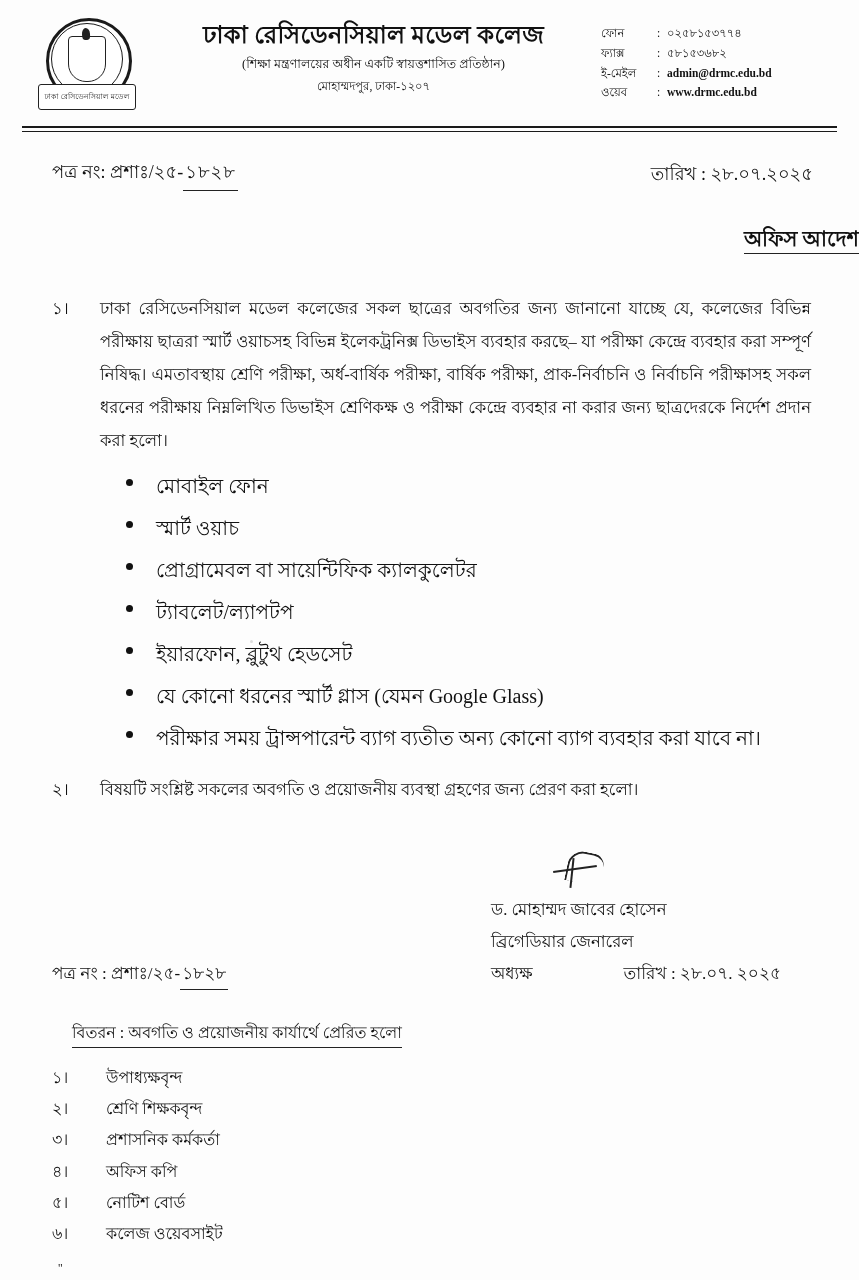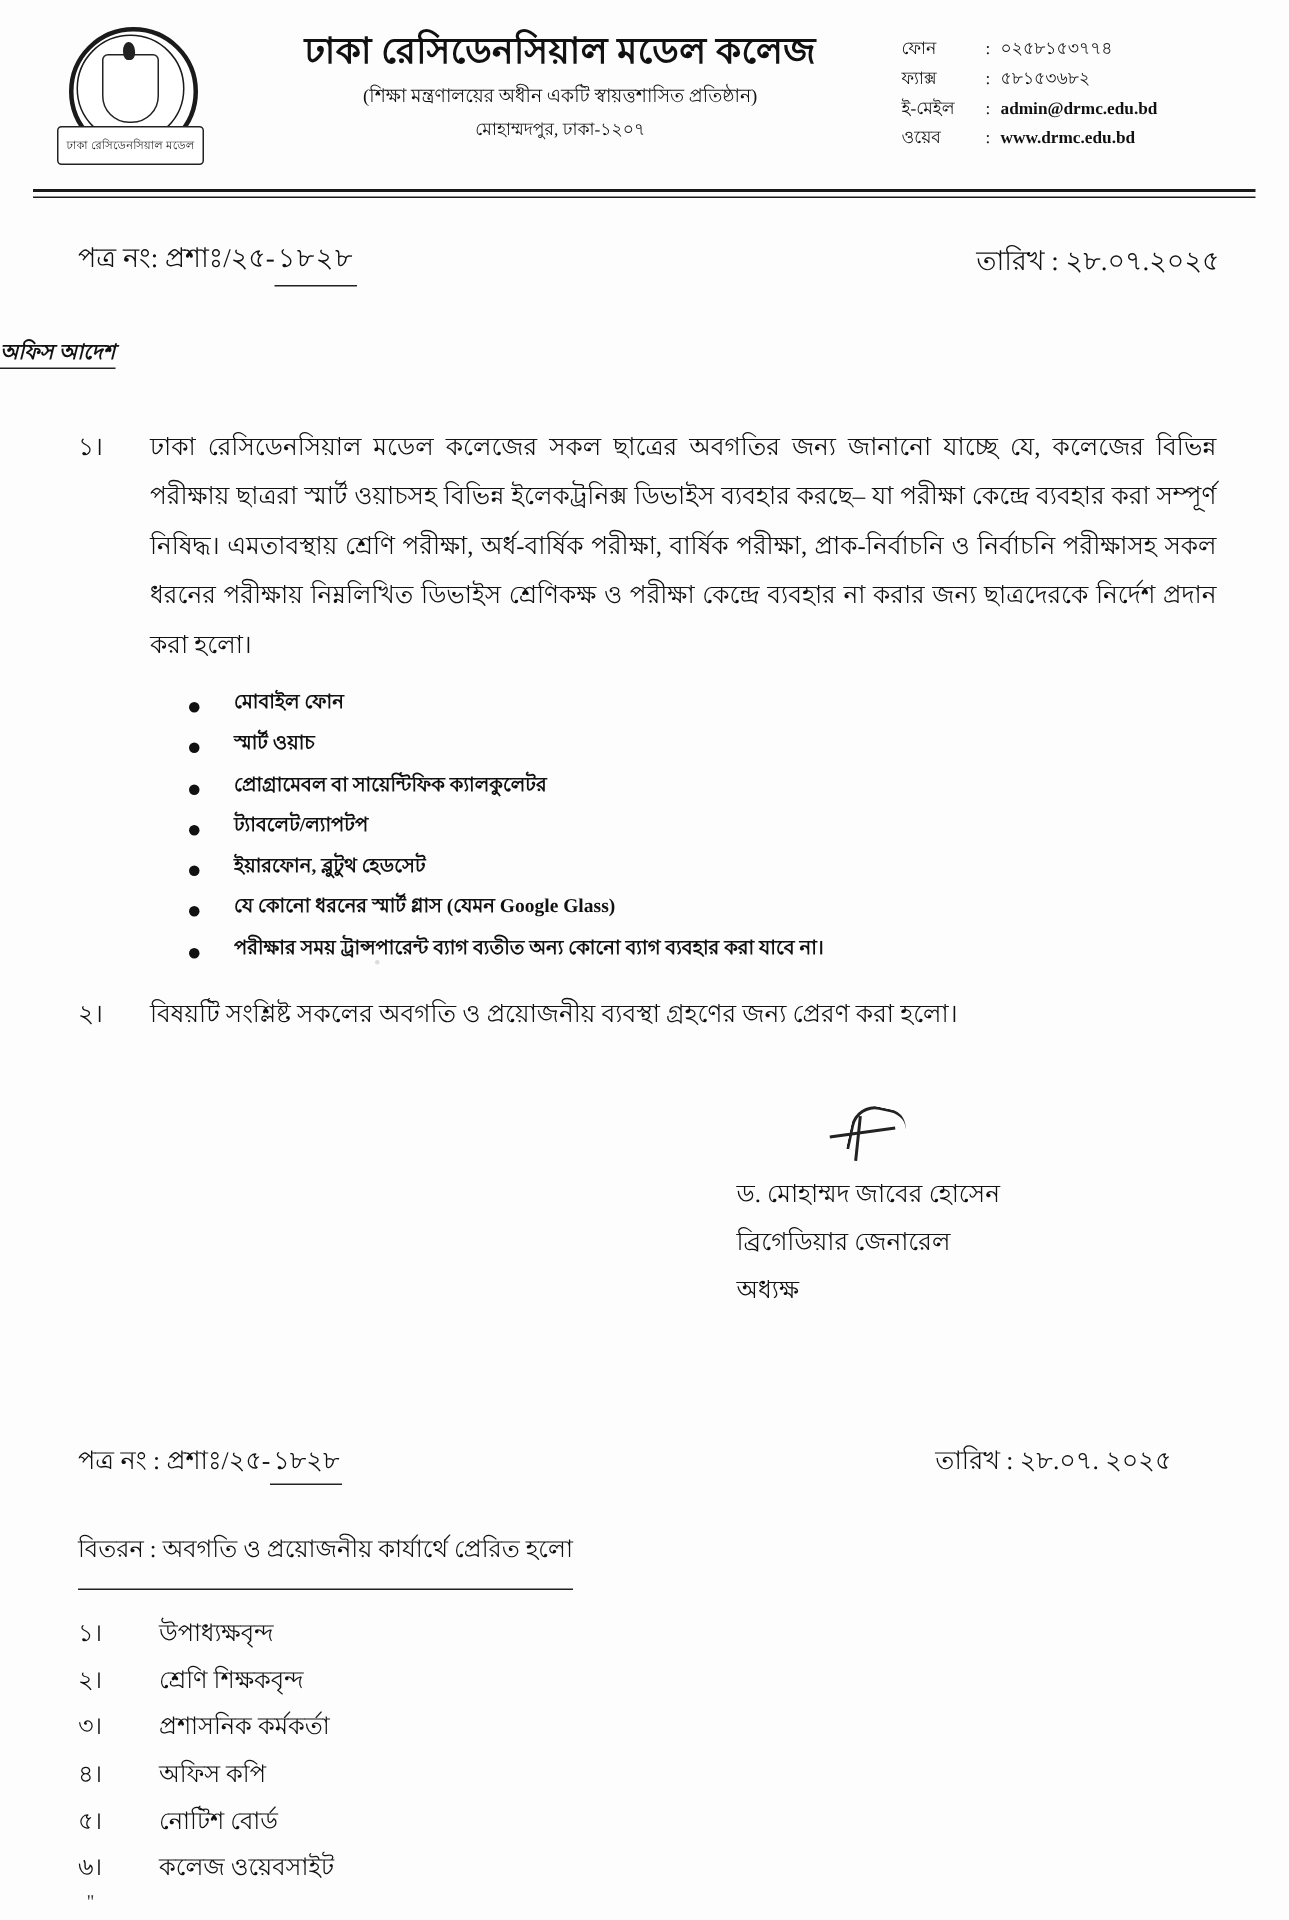--- a/index.html
+++ b/index.html
@@ -168,26 +168,25 @@
     display: inline-block;
     border-bottom: 1.6px solid #222;
     padding: 0 2px 1px 2px;
   }
   .memo-date {
     font-size: 18px;
   }
 
   
   .doc-title {
-    text-align: left;
-    font-size: 14px;
+    text-align: right;
+    font-size: 21px;
     font-weight: 700;
     margin-top: 32px;
     position: relative;
-    font-style: italic;
   }
   .doc-title span.u {
     border-bottom: 1.6px solid #222;
     padding-bottom: 2px;
   }
 
   
   .body-wrap {
     padding: 0 48px 0 52px;
     margin-top: 34px;
@@ -208,23 +207,22 @@
     text-justify: inter-word;
   }
 
   ul.device-list {
     list-style: none;
     margin: 8px 0 0 0;
     padding: 0 0 0 104px;
   }
   ul.device-list li {
     position: relative;
-    font-size: 13px;
+    font-size: 20px;
     line-height: 2.1;
-    font-weight: bold;
   }
   ul.device-list li::before {
     content: "";
     position: absolute;
     left: -30px;
     top: 14px;
     width: 7px;
     height: 7px;
     background: #111;
     border-radius: 50%;
@@ -301,21 +299,22 @@
   }
   .footer-date {
     font-size: 17px;
     padding-right: 14px;
   }
   .distribution-title {
     margin-top: 30px;
     font-size: 16px;
     display: inline-block;
     border-bottom: 1.4px solid #222;
-    padding-bottom: 12px;
+    padding-bottom: 0;
+    margin-left: 20px;
   }
   ol.dist-list {
     list-style: none;
     margin: 14px 0 0 0;
     padding: 0;
     font-size: 16px;
     line-height: 1.95;
   }
   ol.dist-list li {
     display: flex;

